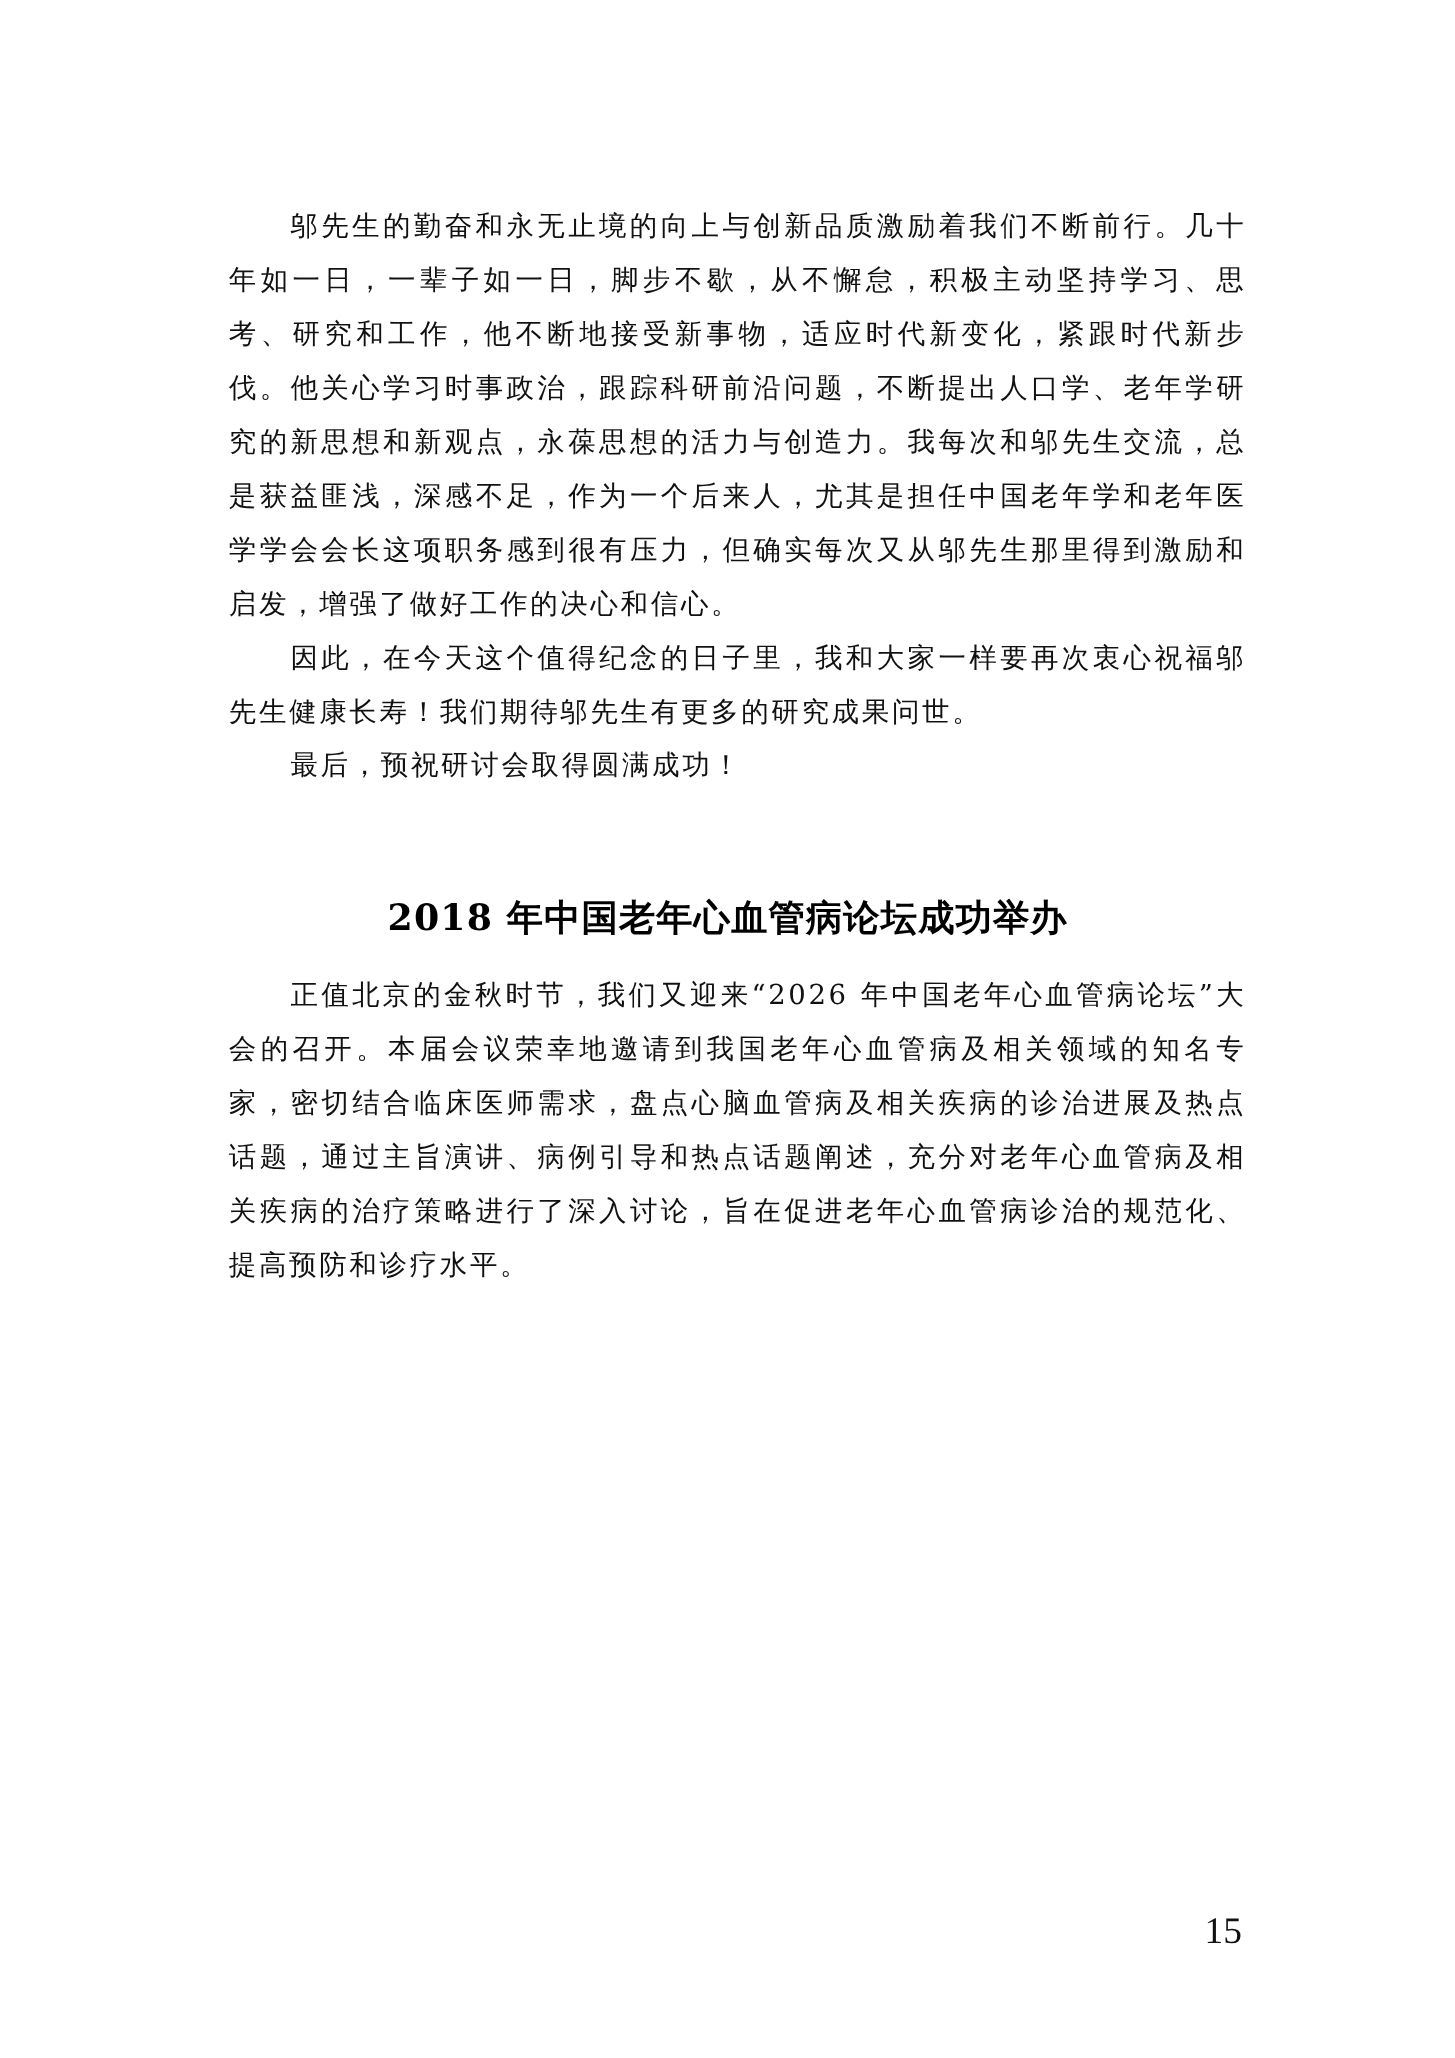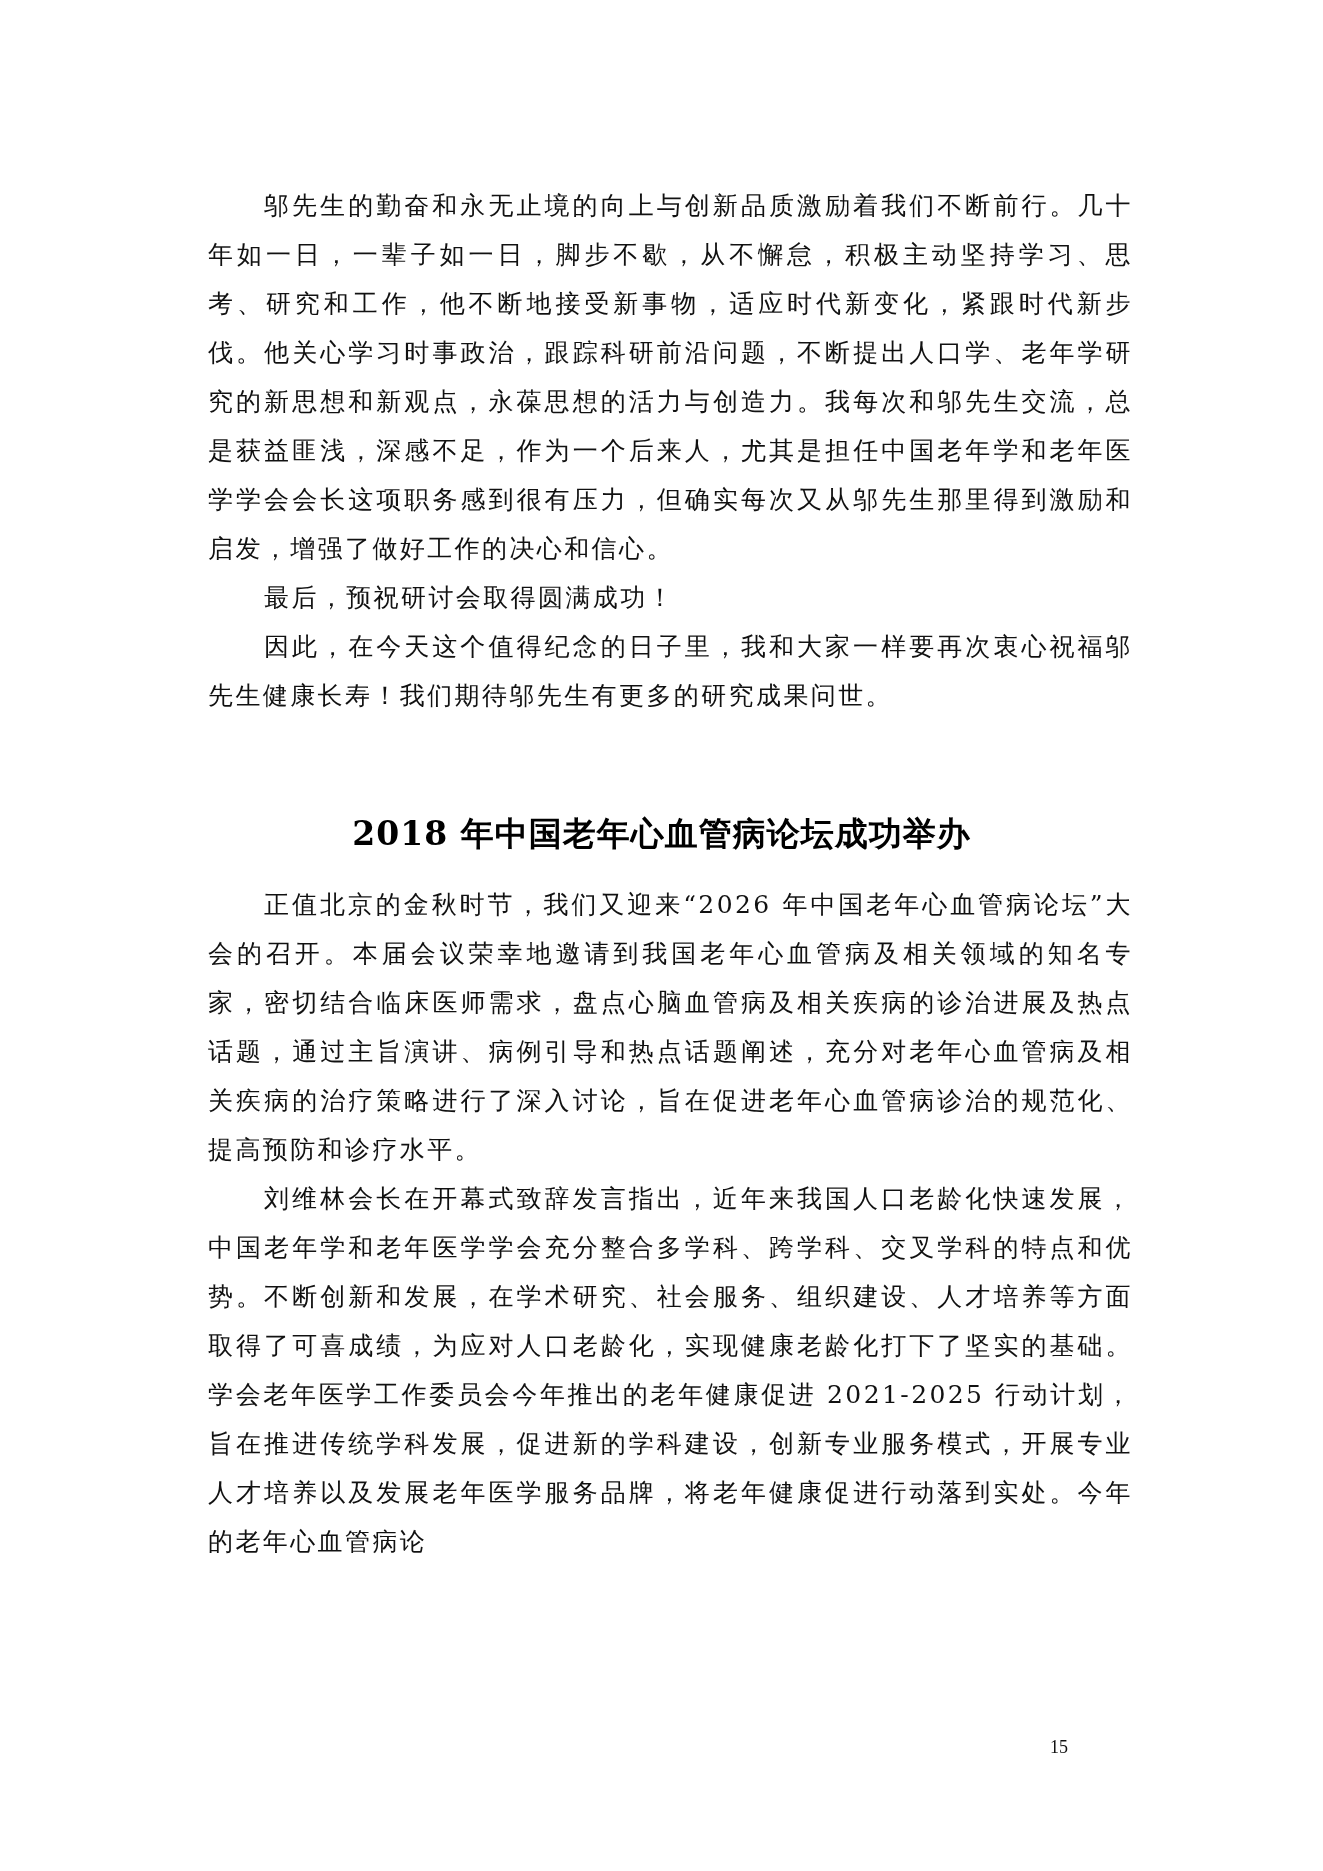--- a/index.html
+++ b/index.html
@@ -19,38 +19,37 @@
     .section-1 { top: 181px; }
     .heading {
       position: absolute; left: 0; width: 1323px; top: 790px;
       text-align: center;
       font-family: "DejaVu Serif", "Liberation Serif", serif;
       font-weight: bold; font-size: 33px; letter-spacing: 1px;
       color: #000;
     }
     .section-2 { top: 880px; }
     .page-number {
-      position: absolute; left: 1050px; top: 1737px;
+      position: absolute; left: 1095px; top: 1737px;
       font-family: "Liberation Serif", "DejaVu Serif", serif;
-      font-size: 18px; color: #111;
+      font-size: 34px; color: #111;
     }
   </style>
 </head>
 <body>
 
 <div class="page">
 
   <div class="body-text section-1">
     <p class="para">邬先生的勤奋和永无止境的向上与创新品质激励着我们不断前行。几十年如一日，一辈子如一日，脚步不歇，从不懈怠，积极主动坚持学习、思考、研究和工作，他不断地接受新事物，适应时代新变化，紧跟时代新步伐。他关心学习时事政治，跟踪科研前沿问题，不断提出人口学、老年学研究的新思想和新观点，永葆思想的活力与创造力。我每次和邬先生交流，总是获益匪浅，深感不足，作为一个后来人，尤其是担任中国老年学和老年医学学会会长这项职务感到很有压力，但确实每次又从邬先生那里得到激励和启发，增强了做好工作的决心和信心。</p>
+    <p class="para">因此，在今天这个值得纪念的日子里，我和大家一样要再次衷心祝福邬先生健康长寿！我们期待邬先生有更多的研究成果问世。</p>
     <p class="para">最后，预祝研讨会取得圆满成功！</p>
-    <p class="para">因此，在今天这个值得纪念的日子里，我和大家一样要再次衷心祝福邬先生健康长寿！我们期待邬先生有更多的研究成果问世。</p>
   </div>
 
   <h1 class="heading">2018 年中国老年心血管病论坛成功举办</h1>
 
   <div class="body-text section-2">
     <p class="para">正值北京的金秋时节，我们又迎来“2026 年中国老年心血管病论坛”大会的召开。本届会议荣幸地邀请到我国老年心血管病及相关领域的知名专家，密切结合临床医师需求，盘点心脑血管病及相关疾病的诊治进展及热点话题，通过主旨演讲、病例引导和热点话题阐述，充分对老年心血管病及相关疾病的治疗策略进行了深入讨论，旨在促进老年心血管病诊治的规范化、提高预防和诊疗水平。</p>
-    <p class="para">刘维林会长在开幕式致辞发言指出，近年来我国人口老龄化快速发展，中国老年学和老年医学学会充分整合多学科、跨学科、交叉学科的特点和优势。不断创新和发展，在学术研究、社会服务、组织建设、人才培养等方面取得了可喜成绩，为应对人口老龄化，实现健康老龄化打下了坚实的基础。学会老年医学工作委员会今年推出的老年健康促进 2021-2025 行动计划，旨在推进传统学科发展，促进新的学科建设，创新专业服务模式，开展专业人才培养以及发展老年医学服务品牌，将老年健康促进行动落到实处。今年的老年心血管病论</p>
   </div>
 
   <div class="page-number">15</div>
 
 </div>
 
 </body></html>

